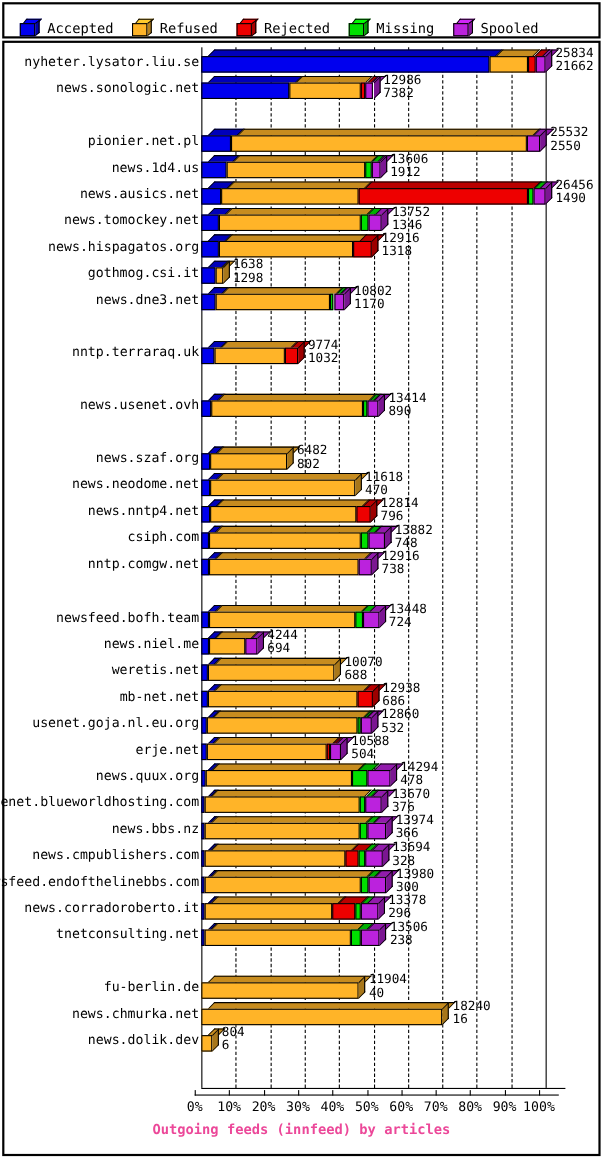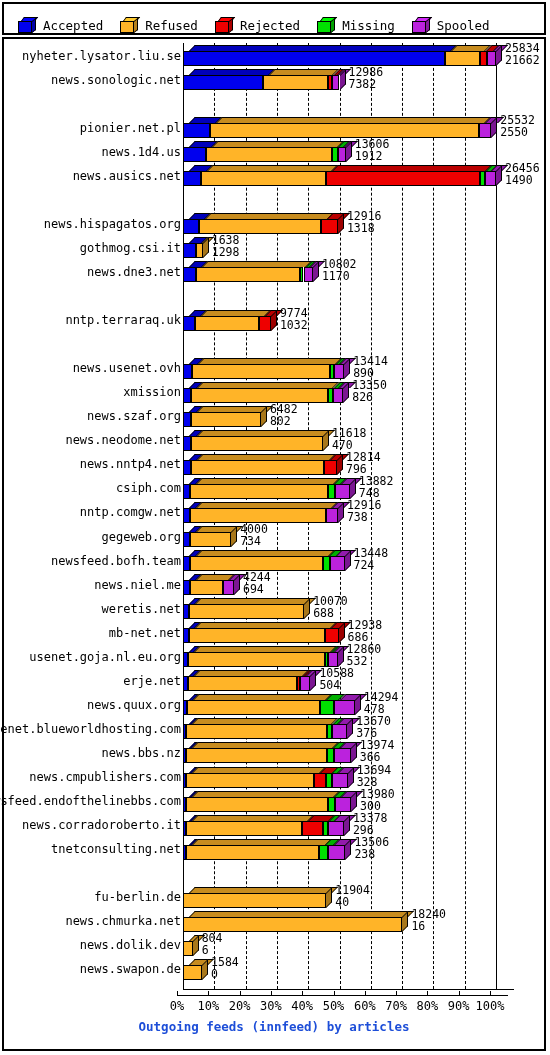--- a/index.html
+++ b/index.html
@@ -44,21 +44,21 @@
           transform:skewX(-45deg);transform-origin:bottom left;}
   .segside{position:absolute;top:6px;width:6px;height:15px;border:1px solid #000;border-left:none;box-sizing:border-box;
            transform:skewY(-45deg);transform-origin:top left;}
   .vals{position:absolute;font-size:11.5px;line-height:11px;color:#000;white-space:nowrap;}
   .v1{position:absolute;top:-1px;}
   .v2{position:absolute;top:11px;}
 
   
   #xaxis{position:absolute;left:0;bottom:0;width:100%;height:60px;}
   .xtick{position:absolute;font-size:12px;color:#000;white-space:nowrap;}
-  #xtitle{position:absolute;width:100%;text-align:center;font-size:12.5px;font-weight:bold;color:#1d4ed8;}
+  #xtitle{position:absolute;width:100%;text-align:center;font-size:12.5px;font-weight:bold;color:#ec4899;}
   .baseline{position:absolute;border-top:1px solid #000;}
   .tickmark{position:absolute;width:0;height:5px;border-left:1px solid #000;}
 </style>
 </head>
 <body>
 
 <div id="page">
 
   <div id="legend">
     <div class="legend-row" id="legend-row">
@@ -201,20 +201,38 @@
             <div class="seg" style="left: 296.724px; width: 5.634px; background: rgb(0, 224, 0);"></div>
             <div class="segtop" style="left: 308.358px; width: 10.642px; background: rgb(146, 27, 172);"></div>
             <div class="seg" style="left: 302.358px; width: 10.642px; background: rgb(187, 34, 221);"></div>
             <div class="segside" style="left: 313px; background: rgb(123, 22, 146);"></div>
             <div class="vals" style="left: 322px; top: -1px;">
               <div class="v1">26456</div>
               <div class="v2">1490</div>
             </div>
           </div>
         </div>
+        <div class="row" style="top: 150.3px; height: 21px;">
+          <div class="rowlabel labelcell" style="padding-right: 4px;">news.tomockey.net</div>
+          <div class="bar" style="top: 0px;">
+            <div class="segtop" style="left: 6px; width: 15.963px; background: rgb(0, 0, 186);"></div>
+            <div class="seg" style="left: 0px; width: 15.963px; background: rgb(0, 0, 238);"></div>
+            <div class="segtop" style="left: 21.963px; width: 128.643px; background: rgb(199, 140, 31);"></div>
+            <div class="seg" style="left: 15.963px; width: 128.643px; background: rgb(255, 180, 40);"></div>
+            <div class="segtop" style="left: 150.606px; width: 7.512px; background: rgb(0, 175, 0);"></div>
+            <div class="seg" style="left: 144.606px; width: 7.512px; background: rgb(0, 224, 0);"></div>
+            <div class="segtop" style="left: 158.118px; width: 12.207px; background: rgb(146, 27, 172);"></div>
+            <div class="seg" style="left: 152.118px; width: 12.207px; background: rgb(187, 34, 221);"></div>
+            <div class="segside" style="left: 164.325px; background: rgb(123, 22, 146);"></div>
+            <div class="vals" style="left: 173.325px; top: -1px;">
+              <div class="v1">13752</div>
+              <div class="v2">1346</div>
+            </div>
+          </div>
+        </div>
         <div class="row" style="top: 174.35px; height: 21px;">
           <div class="rowlabel labelcell" style="padding-right: 4px;">news.hispagatos.org</div>
           <div class="bar" style="top: 0px;">
             <div class="segtop" style="left: 6px; width: 15.65px; background: rgb(0, 0, 186);"></div>
             <div class="seg" style="left: 0px; width: 15.65px; background: rgb(0, 0, 238);"></div>
             <div class="segtop" style="left: 21.65px; width: 122.696px; background: rgb(199, 140, 31);"></div>
             <div class="seg" style="left: 15.65px; width: 122.696px; background: rgb(255, 180, 40);"></div>
             <div class="segtop" style="left: 144.346px; width: 16.589px; background: rgb(186, 0, 0);"></div>
             <div class="seg" style="left: 138.346px; width: 16.589px; background: rgb(238, 0, 0);"></div>
             <div class="segside" style="left: 154.935px; background: rgb(157, 0, 0);"></div>
@@ -283,38 +301,20 @@
             <div class="seg" style="left: 147.423px; width: 3.756px; background: rgb(0, 224, 0);"></div>
             <div class="segtop" style="left: 157.179px; width: 10.016px; background: rgb(146, 27, 172);"></div>
             <div class="seg" style="left: 151.179px; width: 10.016px; background: rgb(187, 34, 221);"></div>
             <div class="segside" style="left: 161.195px; background: rgb(123, 22, 146);"></div>
             <div class="vals" style="left: 170.195px; top: -1px;">
               <div class="v1">13414</div>
               <div class="v2">890</div>
             </div>
           </div>
         </div>
-        <div class="row" style="top: 342.7px; height: 21px;">
-          <div class="rowlabel labelcell" style="padding-right: 4px;">xmission</div>
-          <div class="bar" style="top: 0px;">
-            <div class="segtop" style="left: 6px; width: 8.451px; background: rgb(0, 0, 186);"></div>
-            <div class="seg" style="left: 0px; width: 8.451px; background: rgb(0, 0, 238);"></div>
-            <div class="segtop" style="left: 14.451px; width: 136.155px; background: rgb(199, 140, 31);"></div>
-            <div class="seg" style="left: 8.451px; width: 136.155px; background: rgb(255, 180, 40);"></div>
-            <div class="segtop" style="left: 150.606px; width: 5.008px; background: rgb(0, 175, 0);"></div>
-            <div class="seg" style="left: 144.606px; width: 5.008px; background: rgb(0, 224, 0);"></div>
-            <div class="segtop" style="left: 155.614px; width: 10.642px; background: rgb(146, 27, 172);"></div>
-            <div class="seg" style="left: 149.614px; width: 10.642px; background: rgb(187, 34, 221);"></div>
-            <div class="segside" style="left: 160.256px; background: rgb(123, 22, 146);"></div>
-            <div class="vals" style="left: 169.256px; top: -1px;">
-              <div class="v1">13350</div>
-              <div class="v2">826</div>
-            </div>
-          </div>
-        </div>
         <div class="row" style="top: 366.75px; height: 21px;">
           <div class="rowlabel labelcell" style="padding-right: 4px;">news.szaf.org</div>
           <div class="bar" style="top: 0px;">
             <div class="segtop" style="left: 6px; width: 8.138px; background: rgb(0, 0, 186);"></div>
             <div class="seg" style="left: 0px; width: 8.138px; background: rgb(0, 0, 238);"></div>
             <div class="segtop" style="left: 14.138px; width: 69.799px; background: rgb(199, 140, 31);"></div>
             <div class="seg" style="left: 8.138px; width: 69.799px; background: rgb(255, 180, 40);"></div>
             <div class="segside" style="left: 77.937px; background: rgb(168, 119, 26);"></div>
             <div class="vals" style="left: 86.937px; top: -1px;">
               <div class="v1">6482</div>
@@ -376,34 +376,20 @@
             <div class="segtop" style="left: 6px; width: 6.886px; background: rgb(0, 0, 186);"></div>
             <div class="seg" style="left: 0px; width: 6.886px; background: rgb(0, 0, 238);"></div>
             <div class="segtop" style="left: 12.886px; width: 136.468px; background: rgb(199, 140, 31);"></div>
             <div class="seg" style="left: 6.886px; width: 136.468px; background: rgb(255, 180, 40);"></div>
             <div class="segtop" style="left: 149.354px; width: 11.581px; background: rgb(146, 27, 172);"></div>
             <div class="seg" style="left: 143.354px; width: 11.581px; background: rgb(187, 34, 221);"></div>
             <div class="segside" style="left: 154.935px; background: rgb(123, 22, 146);"></div>
             <div class="vals" style="left: 163.935px; top: -1px;">
               <div class="v1">12916</div>
               <div class="v2">738</div>
-            </div>
-          </div>
-        </div>
-        <div class="row" style="top: 487px; height: 21px;">
-          <div class="rowlabel labelcell" style="padding-right: 4px;">gegeweb.org</div>
-          <div class="bar" style="top: 0px;">
-            <div class="segtop" style="left: 6px; width: 6.886px; background: rgb(0, 0, 186);"></div>
-            <div class="seg" style="left: 0px; width: 6.886px; background: rgb(0, 0, 238);"></div>
-            <div class="segtop" style="left: 12.886px; width: 41.316px; background: rgb(199, 140, 31);"></div>
-            <div class="seg" style="left: 6.886px; width: 41.316px; background: rgb(255, 180, 40);"></div>
-            <div class="segside" style="left: 48.202px; background: rgb(168, 119, 26);"></div>
-            <div class="vals" style="left: 57.202px; top: -1px;">
-              <div class="v1">4000</div>
-              <div class="v2">734</div>
             </div>
           </div>
         </div>
         <div class="row" style="top: 511.05px; height: 21px;">
           <div class="rowlabel labelcell" style="padding-right: 4px;">newsfeed.bofh.team</div>
           <div class="bar" style="top: 0px;">
             <div class="segtop" style="left: 6px; width: 6.573px; background: rgb(0, 0, 186);"></div>
             <div class="seg" style="left: 0px; width: 6.573px; background: rgb(0, 0, 238);"></div>
             <div class="segtop" style="left: 12.573px; width: 133.025px; background: rgb(199, 140, 31);"></div>
             <div class="seg" style="left: 6.573px; width: 133.025px; background: rgb(255, 180, 40);"></div>
@@ -656,32 +642,20 @@
         </div>
         <div class="row" style="top: 895.85px; height: 21px;">
           <div class="rowlabel labelcell" style="padding-right: 4px;">news.dolik.dev</div>
           <div class="bar" style="top: 0px;">
             <div class="segtop" style="left: 6px; width: 9.703px; background: rgb(199, 140, 31);"></div>
             <div class="seg" style="left: 0px; width: 9.703px; background: rgb(255, 180, 40);"></div>
             <div class="segside" style="left: 9.703px; background: rgb(168, 119, 26);"></div>
             <div class="vals" style="left: 18.703px; top: -1px;">
               <div class="v1">804</div>
               <div class="v2">6</div>
-            </div>
-          </div>
-        </div>
-        <div class="row" style="top: 919.9px; height: 21px;">
-          <div class="rowlabel labelcell" style="padding-right: 4px;">news.swapon.de</div>
-          <div class="bar" style="top: 0px;">
-            <div class="segtop" style="left: 6px; width: 19.093px; background: rgb(199, 140, 31);"></div>
-            <div class="seg" style="left: 0px; width: 19.093px; background: rgb(255, 180, 40);"></div>
-            <div class="segside" style="left: 19.093px; background: rgb(168, 119, 26);"></div>
-            <div class="vals" style="left: 28.093px; top: -1px;">
-              <div class="v1">1584</div>
-              <div class="v2">0</div>
             </div>
           </div>
         </div>
       </div>
     <div id="xaxis" style="height: 60.05px; top: 949.95px; bottom: auto;">
         <div class="baseline" style="left: 179px; top: 0px; width: 331px;"></div>
         <div class="baseline" style="left: 173px; top: 6px; width: 331px;"></div>
         <div class="tickmark" style="left: 173px; top: 2px;"></div>
         <div class="xtick" style="left: 158px; top: 10px; width: 30px; text-align: center;">0%</div>
         <div class="tickmark" style="left: 204.3px; top: 2px;"></div>

